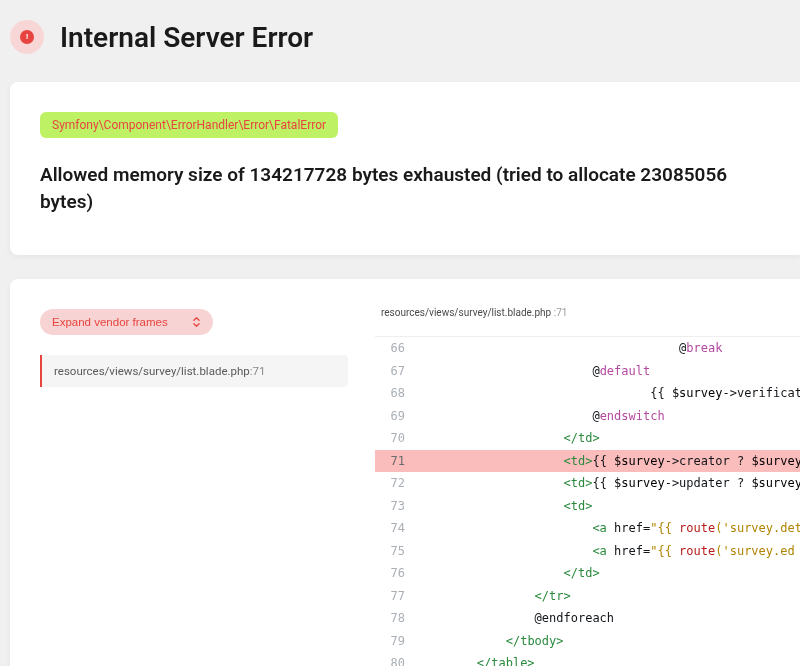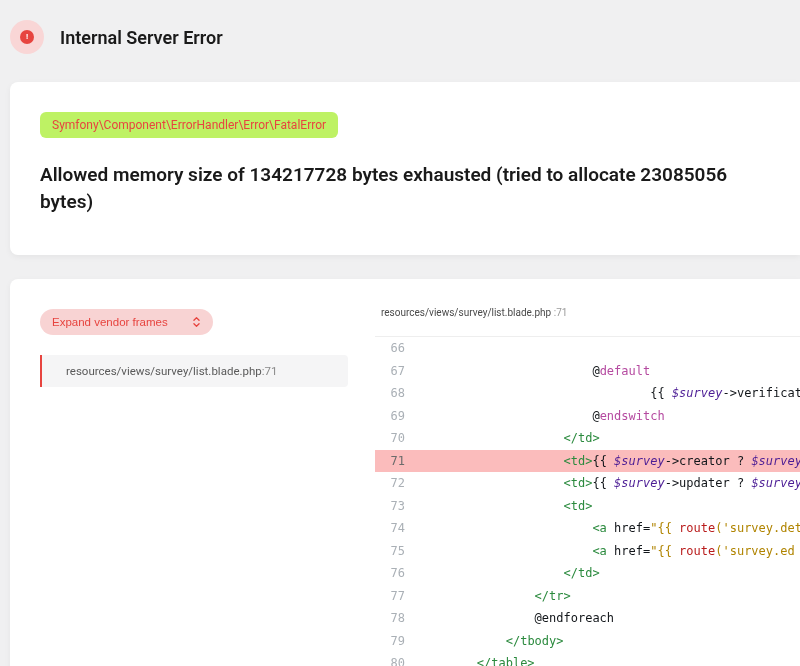--- a/index.html
+++ b/index.html
@@ -27,21 +27,21 @@
     width: 14px; height: 14px;
     border-radius: 50%;
     background: #e7443f;
     display: flex; align-items: center; justify-content: center;
     color: #fff;
     font-weight: 700;
     font-size: 8px;
     line-height: 1;
   }
   .page-title {
-    font-size: 18px;
+    font-size: 28px;
     font-weight: 600;
   }
   .card {
     background: #fff;
     border-radius: 8px 0 0 8px;
     margin-left: 10px;
     box-shadow: 0 2px 6px rgba(0,0,0,0.05);
     padding: 30px 30px 40px 30px;
   }
   .error-class-pill {
@@ -86,21 +86,21 @@
     border: none;
     cursor: pointer;
     margin-bottom: 20px;
   }
   .expand-pill svg { width: 9px; height: 12px; }
   .frame-item {
     background: #f5f5f6;
     border-left: 2px solid #e7443f;
     font-size: 11.5px;
     color: #5a5a5a;
-    padding: 9px 24px;
+    padding: 9px 12px;
     border-radius: 0 4px 4px 0;
     margin-right: 12px;
   }
   .frame-item .ln { color: #8a8a8a; }
   .code-col {
     flex: 1;
     padding: 28px 0 0 15px;
     min-width: 0;
     overflow: hidden;
   }
@@ -128,21 +128,21 @@
     width: 44px; min-width: 44px;
     text-align: right;
     color: #aab0b6;
     padding-right: 14px;
     user-select: none;
   }
   .hl .gutter { color: #6b6b6b; }
   .code-text { flex: 1; overflow: hidden; color: #12161a; }
   .c-tag { color: #2b8a3e; }
   .c-kw  { color: #b54aa0; }
-  .c-var { color: #4c1d95; font-style: italic; }
+  .c-var { color: #000000; }
   .c-str { color: #b08400; }
   .c-fn  { color: #b91c1c; }
 </style>
 </head>
 <body>
 
 <div class="header">
   <div class="err-badge">
     <div class="err-badge-inner">!</div>
   </div>
@@ -166,21 +166,21 @@
     <div class="frame-item">
       <span>resources/views/survey/list.blade.php</span><span class="ln">:<span>71</span></span>
     </div>
   </div>
 
   <div class="code-col">
     <div class="code-path">
       <span>resources/views/survey/list.blade.php</span> <span class="ln">:<span>71</span></span>
     </div>
     <div class="code-block" id="code-block">
-        <div class="code-row"><span class="gutter">66</span></div>
+        <div class="code-row"><span class="gutter">66</span><span class="code-text"><span>                                    @</span><span class="c-kw">break</span></span></div>
         <div class="code-row"><span class="gutter">67</span><span class="code-text"><span>                        @</span><span class="c-kw">default</span></span></div>
         <div class="code-row"><span class="gutter">68</span><span class="code-text"><span>                                {{ </span><span class="c-var">$survey</span><span>-&gt;verificat</span></span></div>
         <div class="code-row"><span class="gutter">69</span><span class="code-text"><span>                        @</span><span class="c-kw">endswitch</span></span></div>
         <div class="code-row"><span class="gutter">70</span><span class="code-text"><span>                    </span><span class="c-tag">&lt;/td&gt;</span></span></div>
         <div class="code-row hl"><span class="gutter">71</span><span class="code-text"><span>                    </span><span class="c-tag">&lt;td&gt;</span><span>{{ </span><span class="c-var">$survey</span><span>-&gt;creator ? </span><span class="c-var">$survey</span></span></div>
         <div class="code-row"><span class="gutter">72</span><span class="code-text"><span>                    </span><span class="c-tag">&lt;td&gt;</span><span>{{ </span><span class="c-var">$survey</span><span>-&gt;updater ? </span><span class="c-var">$survey</span></span></div>
         <div class="code-row"><span class="gutter">73</span><span class="code-text"><span>                    </span><span class="c-tag">&lt;td&gt;</span></span></div>
         <div class="code-row"><span class="gutter">74</span><span class="code-text"><span>                        </span><span class="c-tag">&lt;a</span><span> href=</span><span class="c-str">"{{ </span><span class="c-fn">route</span><span class="c-str">('survey.det</span></span></div>
         <div class="code-row"><span class="gutter">75</span><span class="code-text"><span>                        </span><span class="c-tag">&lt;a</span><span> href=</span><span class="c-str">"{{ </span><span class="c-fn">route</span><span class="c-str">('survey.ed</span></span></div>
         <div class="code-row"><span class="gutter">76</span><span class="code-text"><span>                    </span><span class="c-tag">&lt;/td&gt;</span></span></div>

